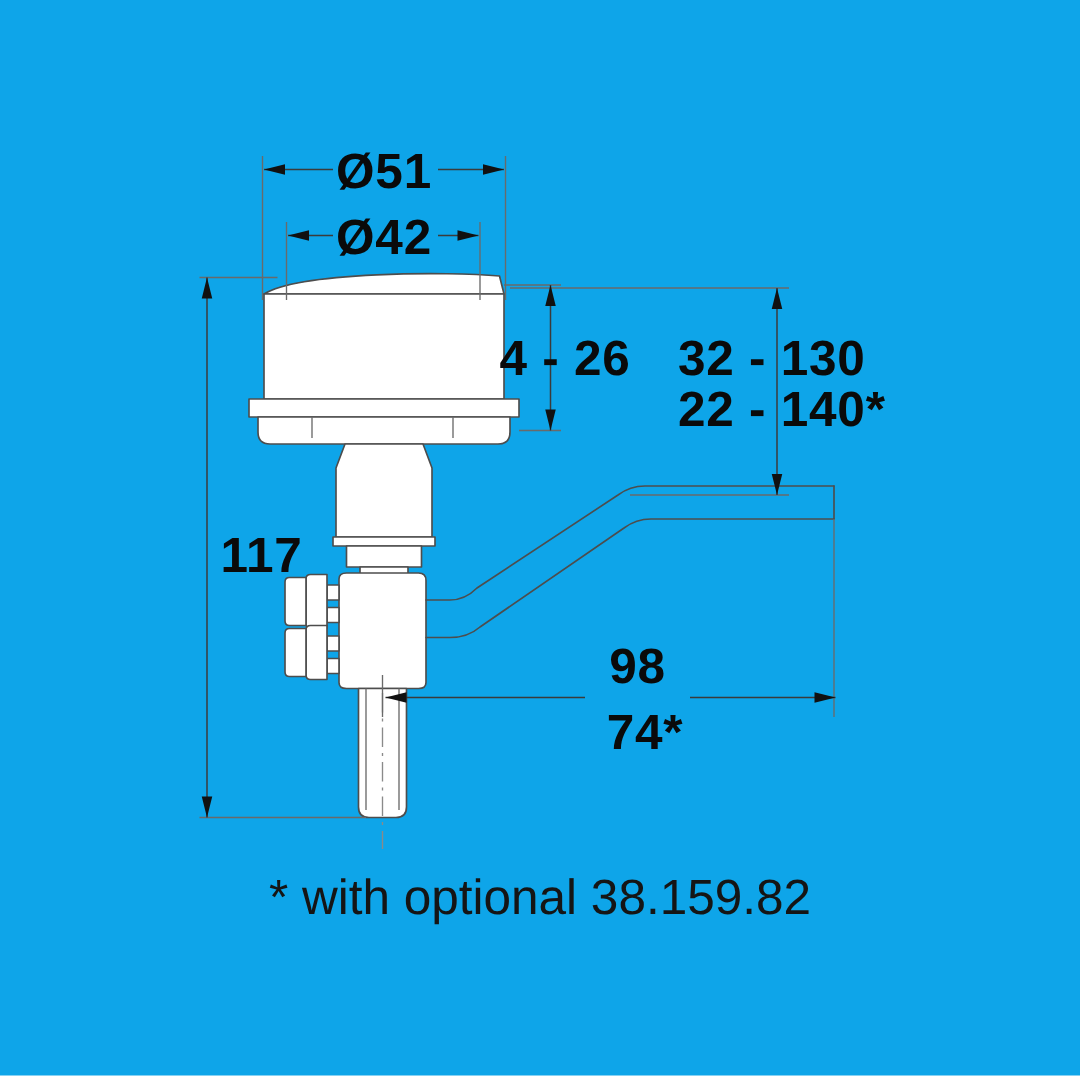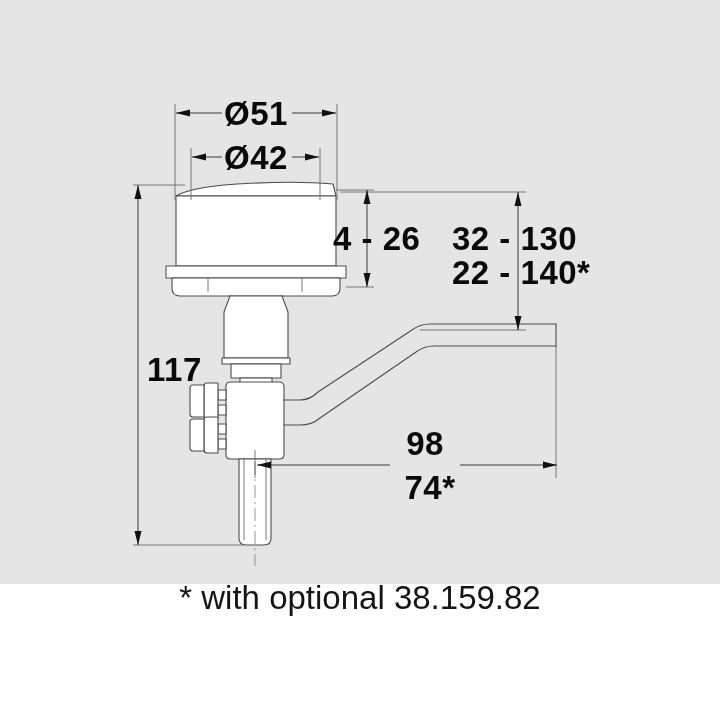--- a/index.html
+++ b/index.html
@@ -10,22 +10,22 @@
   }
   body {
     width: 720px;
     height: 720px;
     font-family: "Liberation Sans", sans-serif;
     overflow: hidden;
   }
   #drawing-root {
     position: relative;
     width: 720px;
-    height: 584px;
-    background: #e5e5e5;
+    height: 717px;
+    background: #0ea5e9;
   }
   svg.sheet {
     display: block;
     width: 720px;
     height: 720px;
   }
   .part-line {
     fill: none;
     stroke: #4d4d4d;
     stroke-width: 1.1;

